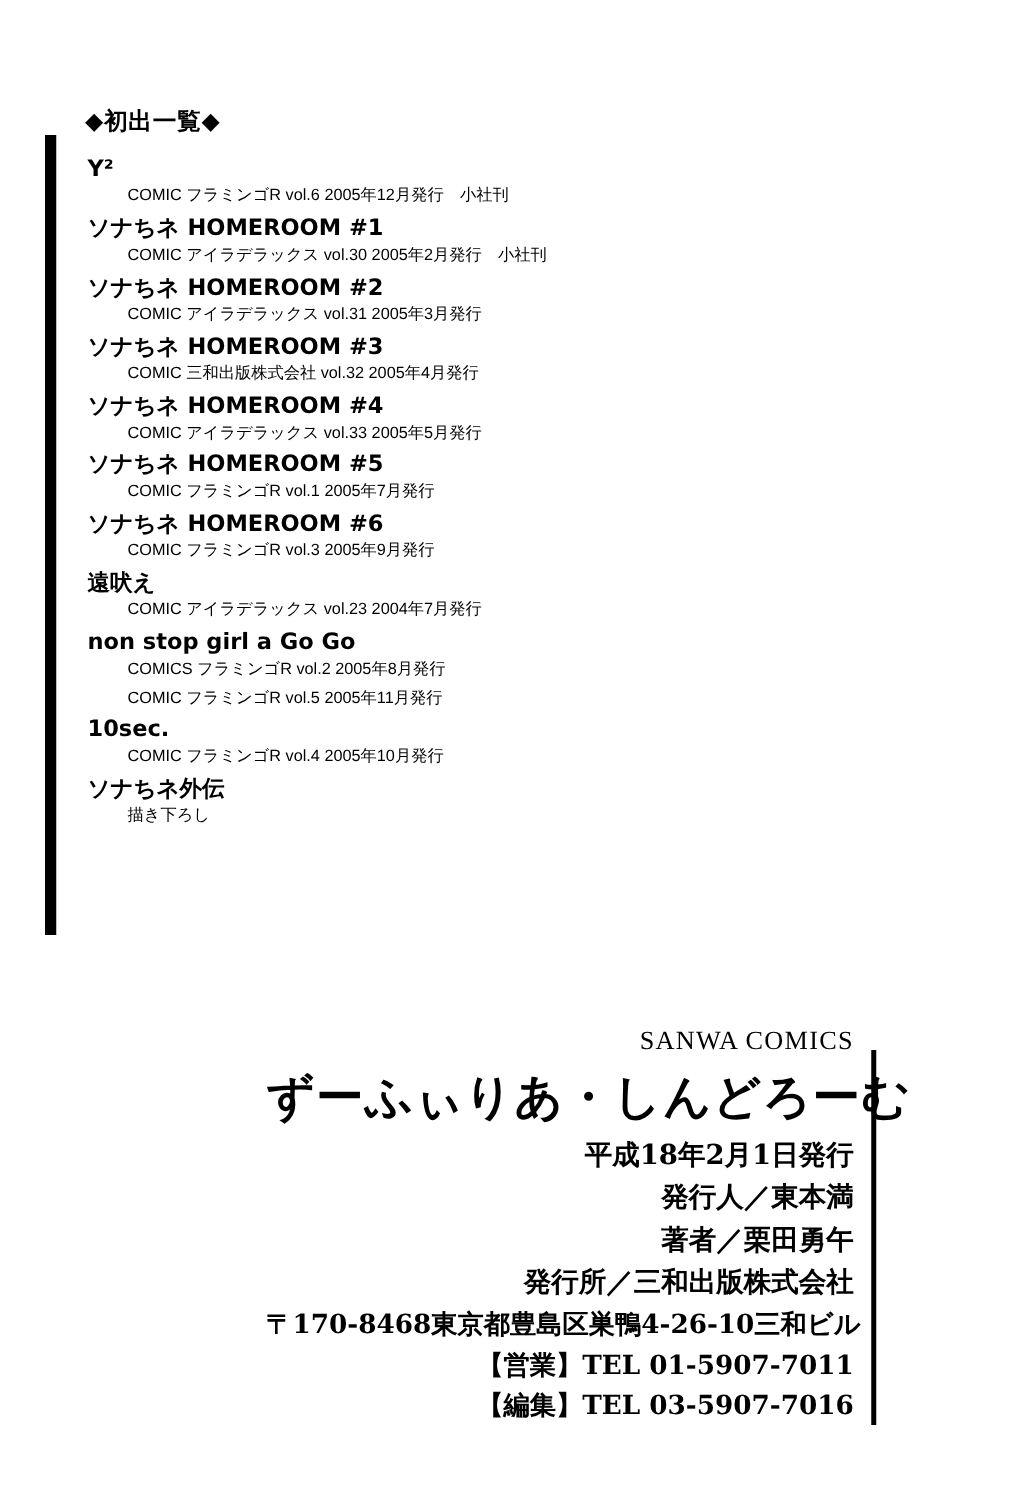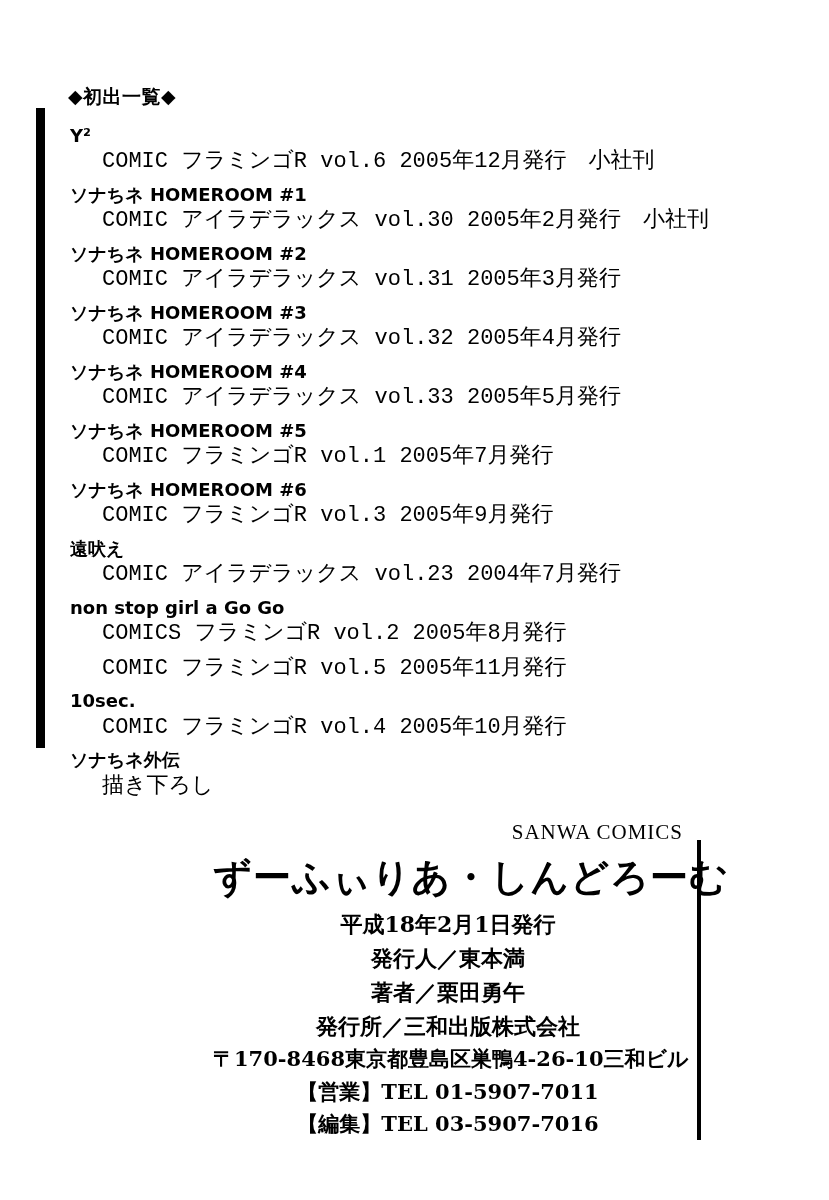--- a/index.html
+++ b/index.html
@@ -54,22 +54,22 @@
   }
   .entry-title {
     font-family: "DejaVu Sans", sans-serif;
     font-size: 18px;
     font-weight: 700;
     margin: 0 0 1px 10px;
     line-height: 1.3;
     white-space: nowrap;
   }
   .entry-source {
-    font-family: Liberation Mono, monospace;
-    font-size: 22px;
+    font-family: Liberation Sans, sans-serif;
+    font-size: 13px;
     font-weight: 400;
     margin: 0 0 6px 42px;
     line-height: 1.3;
     white-space: nowrap;
   }
 
   
   #imprint-block {
     position: absolute;
     right: 82px;
@@ -103,21 +103,20 @@
     line-height: 1.15;
     white-space: nowrap;
   }
 
   .imprint-line {
     font-family: "DejaVu Serif", serif;
     font-size: 22px;
     font-weight: 700;
     line-height: 1.55;
     white-space: nowrap;
-    text-align: center;
   }
   .imprint-line.small {
     font-size: 21px;
   }
 </style>
 </head>
 <body>
 
 <div id="colophon-page">
 
@@ -133,21 +132,21 @@
     <div class="entry">
       <div class="entry-title">ソナちネ HOMEROOM #1</div>
       <div class="entry-source">COMIC アイラデラックス vol.30 2005年2月発行　小社刊</div>
     </div>
     <div class="entry">
       <div class="entry-title">ソナちネ HOMEROOM #2</div>
       <div class="entry-source">COMIC アイラデラックス vol.31 2005年3月発行</div>
     </div>
     <div class="entry">
       <div class="entry-title">ソナちネ HOMEROOM #3</div>
-      <div class="entry-source">COMIC アイラデラックス vol.32 2005年4月発行</div>
+      <div class="entry-source">COMIC 三和出版株式会社 vol.32 2005年4月発行</div>
     </div>
     <div class="entry">
       <div class="entry-title">ソナちネ HOMEROOM #4</div>
       <div class="entry-source">COMIC アイラデラックス vol.33 2005年5月発行</div>
     </div>
     <div class="entry">
       <div class="entry-title">ソナちネ HOMEROOM #5</div>
       <div class="entry-source">COMIC フラミンゴR vol.1 2005年7月発行</div>
     </div>
     <div class="entry">

